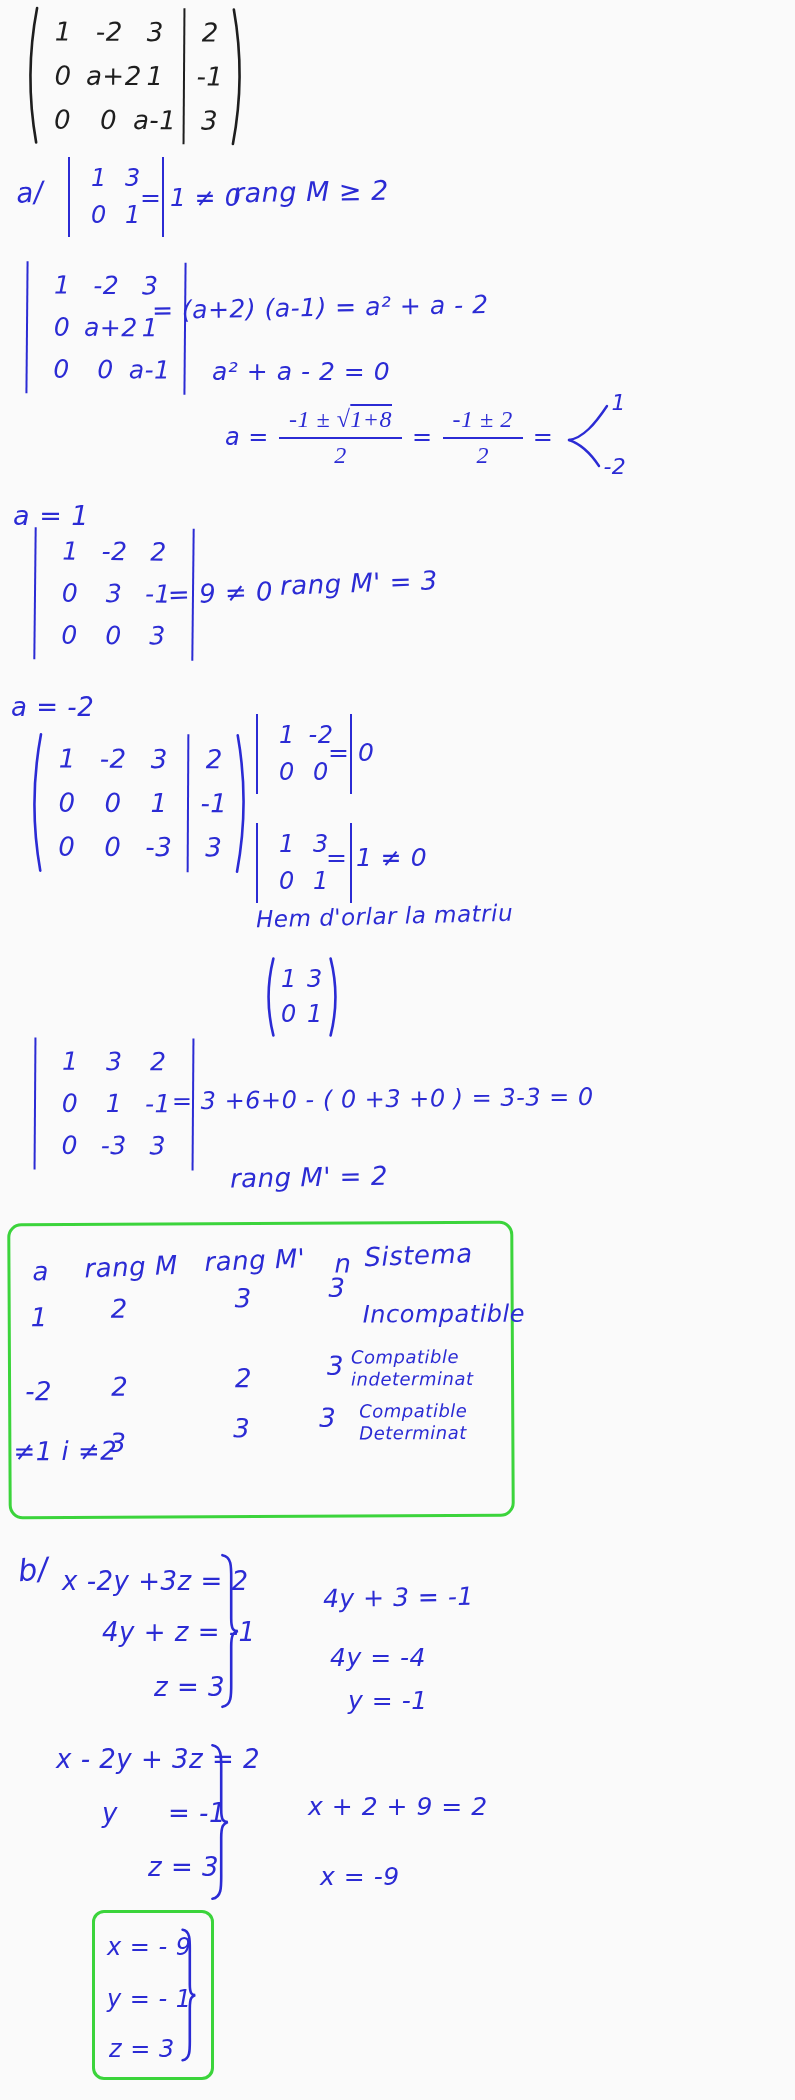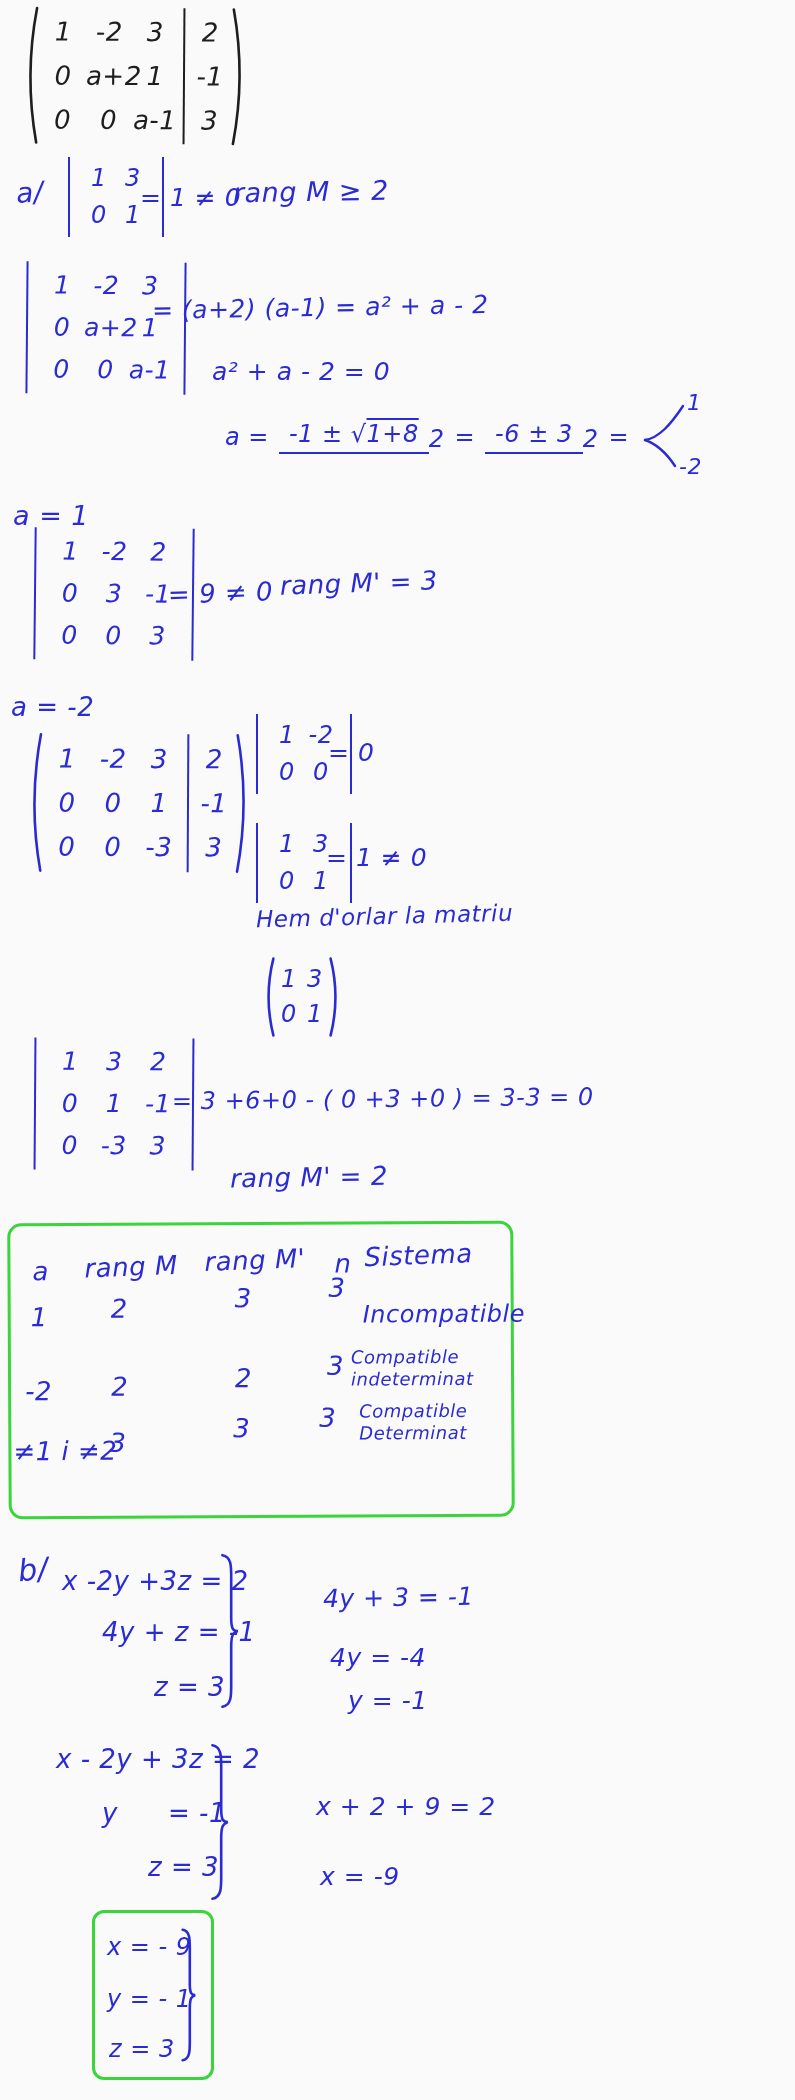--- a/index.html
+++ b/index.html
@@ -22,21 +22,21 @@
   
   .m3 .mcell{width:46px;height:44px;line-height:44px;font-size:26px;}
   .m3 .maug .mcell{width:40px;}
   .m3d .mcell{width:44px;height:42px;line-height:42px;font-size:25px;}
   .m2 .mcell{width:34px;height:37px;line-height:37px;font-size:24px;}
   .m2s .mcell{width:26px;height:35px;line-height:35px;font-size:24px;}
   
   .t23{font-size:23px;} .t24{font-size:24px;} .t25{font-size:25px;}
   .t26{font-size:26px;} .t27{font-size:27px;} .t28{font-size:28px;} .t30{font-size:30px;}
   
-  .frac{display:inline-flex;align-items:center;}
+  .frac{display:inline-flex;flex-direction:column;align-items:center;font-family:Liberation Serif, serif;}
   .frac .num{border-bottom:2.6px solid currentColor;padding:0 10px 4px;}
   .frac .den{padding-top:3px;}
   .rad{text-decoration:overline;}
   .roots{display:flex;align-items:center;gap:10px;font-size:24px;}
   .branch{position:relative;width:70px;height:86px;}
   .branch .bv{position:absolute;font-size:22px;}
   
   .gbox{border:3px solid #3bd43b;border-radius:14px;}
   
   .tc{position:absolute;font-size:26px;white-space:pre-line;}
@@ -127,21 +127,21 @@
   <span class="abs blue t25" style="left:212px;top:357px;">a² + a - 2 = 0</span>
 
   <div class="abs blue roots" style="left:225px;top:394px;">
     <span>a =</span>
     <span class="frac">
       <span class="num"><span>-1 ±</span> <span>√</span><span class="rad">1+8</span></span>
       <span class="den">2</span>
     </span>
     <span>=</span>
     <span class="frac">
-      <span class="num">-6 ± 3</span>
+      <span class="num">-1 ± 2</span>
       <span class="den">2</span>
     </span>
     <span>=</span>
     <span class="branch">
       <svg width="70" height="86" viewBox="0 0 70 86">
         <path d="M6 46 C20 44 32 30 44 12" fill="none" stroke="currentColor" stroke-width="2.4" stroke-linecap="round"></path>
         <path d="M6 46 C18 50 28 60 36 72" fill="none" stroke="currentColor" stroke-width="2.4" stroke-linecap="round"></path>
       </svg>
       <span class="bv" style="left:48px;top:-4px;">1</span>
       <span class="bv" style="left:40px;top:60px;">-2</span>
@@ -323,21 +323,21 @@
   <span class="abs blue t25" style="left:348px;top:1686px;">y = -1</span>
 
   <span class="abs blue t26" style="left:56px;top:1744px;">x - 2y + 3z = 2</span>
   <span class="abs blue t26" style="left:102px;top:1798px;">y</span>
   <span class="abs blue t26" style="left:168px;top:1798px;">= -1</span>
   <span class="abs blue t26" style="left:148px;top:1852px;">z = 3</span>
   <svg class="abs blue" style="left:208px;top:1742px;" width="22" height="160" viewBox="0 0 20 100" preserveAspectRatio="none">
       <path d="M4 2 C13 3 12 10 12 20 L12 42 C12 49 14 50 18 50 C14 51 12 52 12 60 L12 80 C12 90 13 97 4 98" fill="none" stroke="currentColor" stroke-width="2.6" vector-effect="non-scaling-stroke" stroke-linecap="round"></path>
     </svg>
 
-  <span class="abs blue t25" style="left:316px;top:1792px;text-align:right;">x + 2 + 9 = 2</span>
+  <span class="abs blue t25" style="left:308px;top:1792px;text-align:right;">x + 2 + 9 = 2</span>
   <span class="abs blue t25" style="left:320px;top:1846px;margin-top:16px;">x = -9</span>
 
   <div class="abs gbox" style="left:92px;top:1910px;width:116px;height:164px;border-radius:12px;">
     <span class="abs blue t24" style="left:12px;top:20px;">x = - 9</span>
     <span class="abs blue t24" style="left:12px;top:72px;">y = - 1</span>
     <span class="abs blue t24" style="left:14px;top:122px;">z = 3</span>
     <svg class="abs blue" style="left:84px;top:14px;" width="18" height="136" viewBox="0 0 20 100" preserveAspectRatio="none">
         <path d="M4 2 C13 3 12 10 12 20 L12 42 C12 49 14 50 18 50 C14 51 12 52 12 60 L12 80 C12 90 13 97 4 98" fill="none" stroke="currentColor" stroke-width="2.6" vector-effect="non-scaling-stroke" stroke-linecap="round"></path>
       </svg>
   </div>

